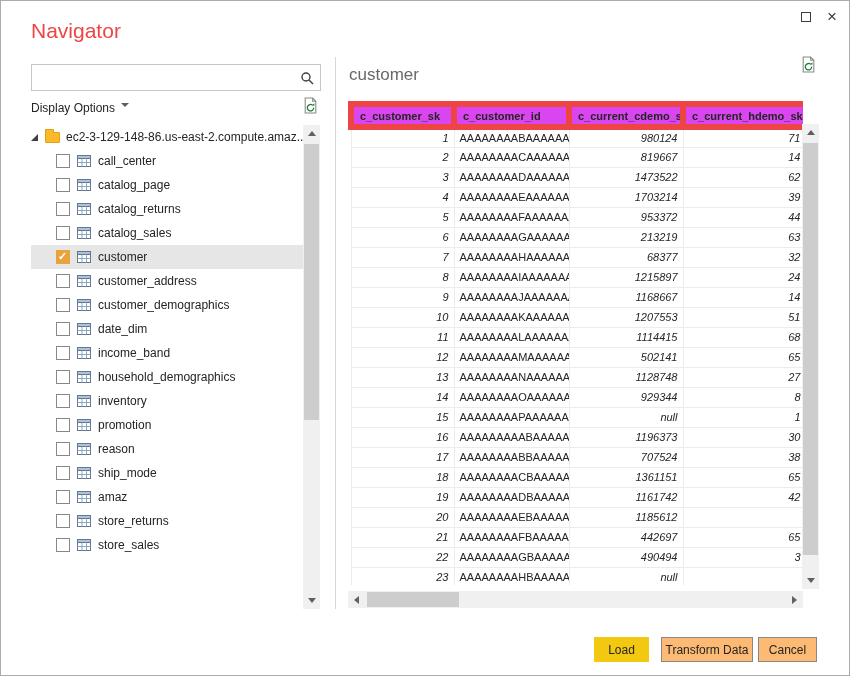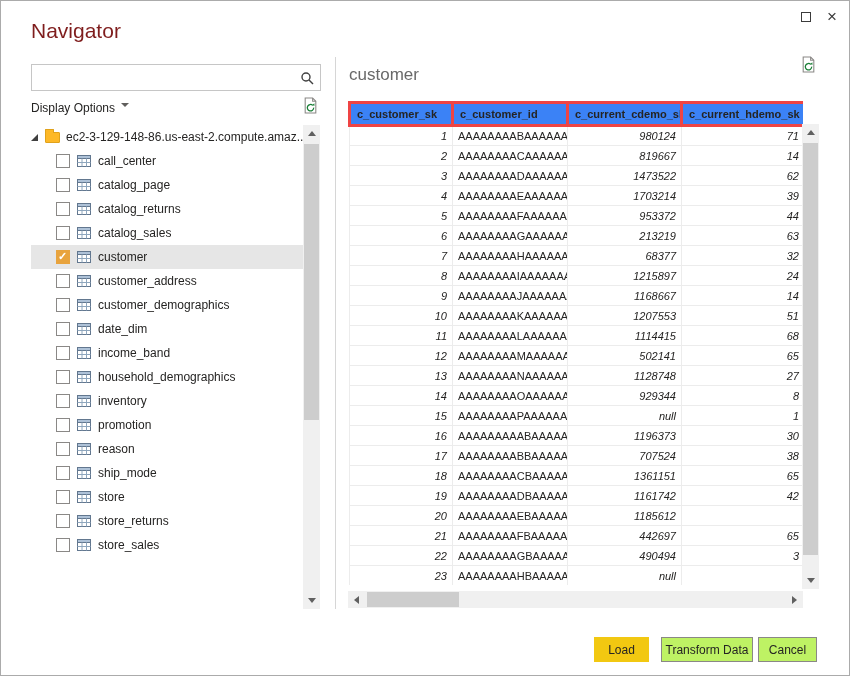--- a/index.html
+++ b/index.html
@@ -9,21 +9,21 @@
     background:#fff; position:relative; overflow:hidden;
     color:#252423;
   }
   .dialog { position:absolute; inset:0; background:#fff; border:1px solid #ababab; }
 
   
   .win-controls { position:absolute; top:7px; right:12px; display:flex; gap:16px; align-items:center; }
   .max-glyph { width:10px; height:10px; border:1px solid #3b3b3b; display:inline-block; }
   .close-glyph { font-size:17px; line-height:14px; color:#3b3b3b; }
 
-  .title { position:absolute; left:30px; top:18px; font-size:21px; font-weight:400; color:#7f1d1d; }
+  .title { position:absolute; left:30px; top:18px; font-size:21px; font-weight:400; color:#ef4444; }
 
   
   .search-box { position:absolute; left:30px; top:63px; width:290px; height:27px; border:1px solid #c6c6c6; display:flex; align-items:center; background:#fff; }
   .search-box input { flex:1; height:100%; border:none; outline:none; padding:0 6px; font-size:12px; font-family:inherit; }
   .search-icon { width:26px; display:flex; justify-content:center; align-items:center; }
 
   
   .display-options { position:absolute; left:30px; top:100px; font-size:12px; display:flex; gap:6px; cursor:default; }
   .caret-down { width:0; height:0; border-left:4px solid transparent; border-right:4px solid transparent; border-top:4px solid #605e5c; margin-top:2px; }
   .refresh-left { position:absolute; left:301px; top:96px; }
@@ -55,35 +55,35 @@
   .tree-sb { left:302px; top:124px; width:17px; height:484px; }
   .tree-sb .thumb { left:1px; top:19px; width:15px; height:276px; }
   .tree-sb .arrow.up { top:0; } .tree-sb .arrow.down { bottom:0; }
 
   .divider { position:absolute; left:334px; top:56px; width:1px; height:552px; background:#d6d6d6; }
 
   
   .preview-title { position:absolute; left:348px; top:64px; font-size:17px; color:#696969; }
   .grid-wrap { position:absolute; left:347px; top:100px; width:455px; height:484px; overflow:hidden; }
   table { border-collapse:collapse; table-layout:fixed; width:455px; font-size:11px; }
-  th { height:23px; background:#3b82f6; border:3px solid #ef4444; font-weight:bold; text-align:left; padding:0 6px; white-space:nowrap; overflow:hidden; }
+  th { height:23px; background:#d946ef; border:6px solid #ef4444; font-weight:bold; text-align:left; padding:0 6px; white-space:nowrap; overflow:hidden; }
   td { height:20px; border:1px solid #ececec; border-top:none; padding:0 5px; white-space:nowrap; overflow:hidden; }
   td.num { text-align:right; font-style:italic; }
   td.text { text-align:left; }
 
   .prev-vsb { left:801px; top:123px; width:17px; height:465px; }
   .prev-vsb .thumb { left:1px; top:19px; width:15px; height:412px; }
   .prev-vsb .arrow.up { top:0; } .prev-vsb .arrow.down { bottom:0; }
 
   .prev-hsb { left:347px; top:590px; width:455px; height:17px; }
   .prev-hsb .thumb { top:1px; left:19px; width:92px; height:15px; }
   .prev-hsb .arrow.left { left:0; top:0; } .prev-hsb .arrow.right { right:0; top:0; }
 
   
-  .btn { position:absolute; height:25px; border:1px solid #8a8886; background:#bef264; color:#252423; font-size:12px; font-family:inherit; display:flex; align-items:center; justify-content:center; cursor:pointer; }
+  .btn { position:absolute; height:25px; border:1px solid #8a8886; background:#fdba74; color:#252423; font-size:12px; font-family:inherit; display:flex; align-items:center; justify-content:center; cursor:pointer; }
   .btn-load { left:593px; top:636px; width:55px; background:var(--accent,#f2c811); border-color:var(--accent,#f2c811); }
   .btn-transform { left:660px; top:636px; width:92px; }
   .btn-cancel { left:757px; top:636px; width:59px; }
 </style>
 </head>
 <body>
 
 <div class="dialog">
 
   <div class="win-controls">
@@ -310,21 +310,21 @@
     <span class="checkbox"></span>
     <span class="tbl-icon">
       <svg width="14" height="12" viewBox="0 0 14 12">
               <rect x="0.5" y="0.5" width="13" height="11" fill="#fff" stroke="#62778f"></rect>
               <rect x="0.5" y="0.5" width="13" height="3" fill="#aec2d8" stroke="#62778f"></rect>
               <line x1="5" y1="3.5" x2="5" y2="11.5" stroke="#8ea6bd"></line>
               <line x1="9.5" y1="3.5" x2="9.5" y2="11.5" stroke="#8ea6bd"></line>
               <line x1="0.5" y1="7.5" x2="13.5" y2="7.5" stroke="#8ea6bd"></line>
             </svg>
     </span>
-    <span class="tree-label">store</span>
+    <span class="tree-label">amaz</span>
   </div>
         <div class="tree-item">
     <span class="checkbox"></span>
     <span class="tbl-icon">
       <svg width="14" height="12" viewBox="0 0 14 12">
               <rect x="0.5" y="0.5" width="13" height="11" fill="#fff" stroke="#62778f"></rect>
               <rect x="0.5" y="0.5" width="13" height="3" fill="#aec2d8" stroke="#62778f"></rect>
               <line x1="5" y1="3.5" x2="5" y2="11.5" stroke="#8ea6bd"></line>
               <line x1="9.5" y1="3.5" x2="9.5" y2="11.5" stroke="#8ea6bd"></line>
               <line x1="0.5" y1="7.5" x2="13.5" y2="7.5" stroke="#8ea6bd"></line>

